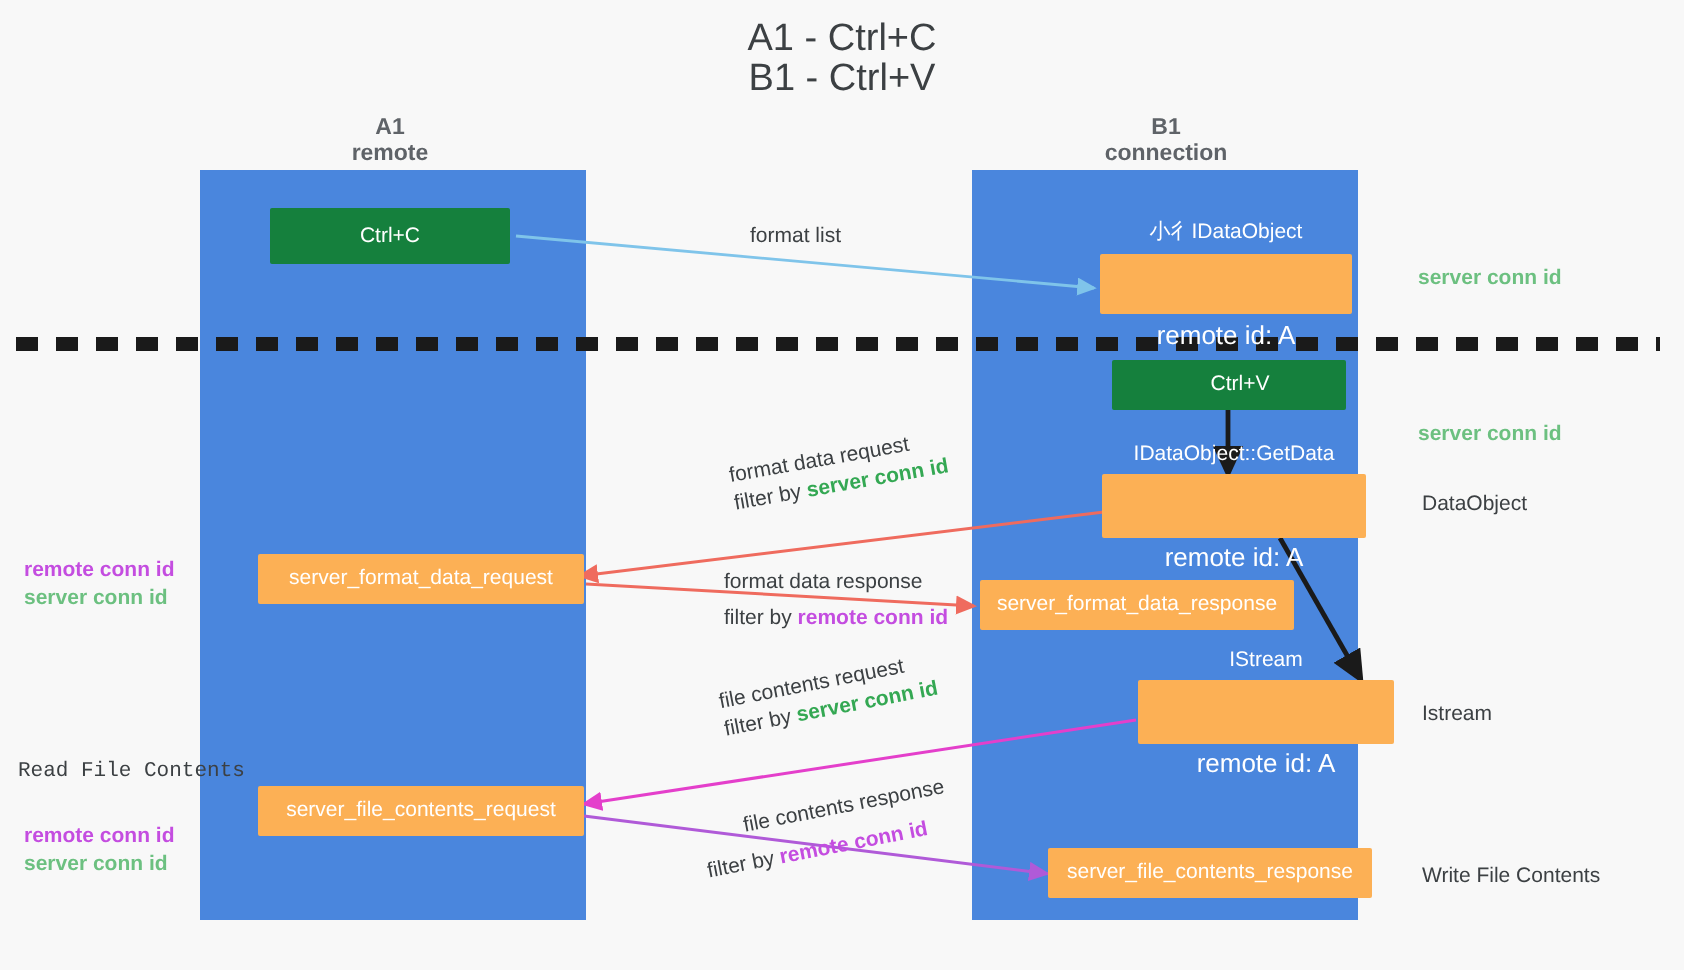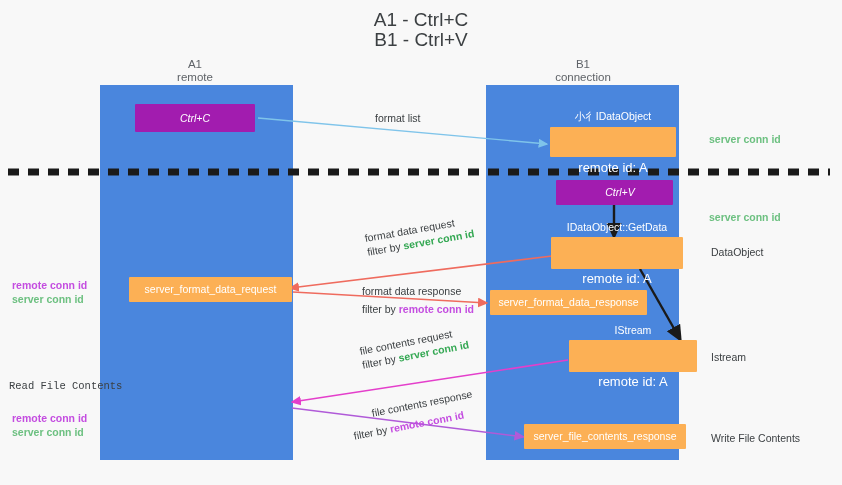--- a/index.html
+++ b/index.html
@@ -37,20 +37,21 @@
   }
 
   
   .lane-head {
     position: absolute;
     text-align: center;
     font-size: 11.5px;
     color: #5f6368;
     line-height: 13px;
     width: 180px;
+    font-weight: bold;
   }
 
   
   .lane {
     position: absolute;
     background: #4a86dd;
     top: 85px;
     height: 375px;
     width: 193px;
   }
@@ -62,21 +63,21 @@
     display: flex;
     flex-direction: column;
     align-items: center;
     justify-content: center;
     text-align: center;
     font-size: 10.5px;
     line-height: 12.5px;
     color: #ffffff;
     border-radius: 1px;
   }
-  .node.green { background: #a21caf; font-style: italic; }
+  .node.green { background: #15803d; }
   .node.orange { background: #fcb055; gap: 40px; }
   .node .l2 { font-size: 13px; }
 
   
   .edge-label {
     position: absolute;
     font-size: 10.5px;
     color: #3c4043;
     white-space: nowrap;
     line-height: 14px;
@@ -157,20 +158,23 @@
   </svg>
 
   <div class="node green" style="left:135px; top:104px; width:120px; height:28px;">
     <span>Ctrl+C</span>
   </div>
 
   <div class="node orange" style="left:129px; top:277px; width:163px; height:25px;">
     <span>server_format_data_request</span>
   </div>
 
+  <div class="node orange" style="left:129px; top:393px; width:163px; height:25px;">
+    <span>server_file_contents_request</span>
+  </div>
 
   <div class="node orange" style="left:550px; top:127px; width:126px; height:30px;">
     <span>小彳IDataObject</span>
     <span class="l2">remote id: A</span>
   </div>
 
   <div class="node green" style="left:556px; top:180px; width:117px; height:25px;padding-left:11px;">
     <span>Ctrl+V</span>
   </div>
 

